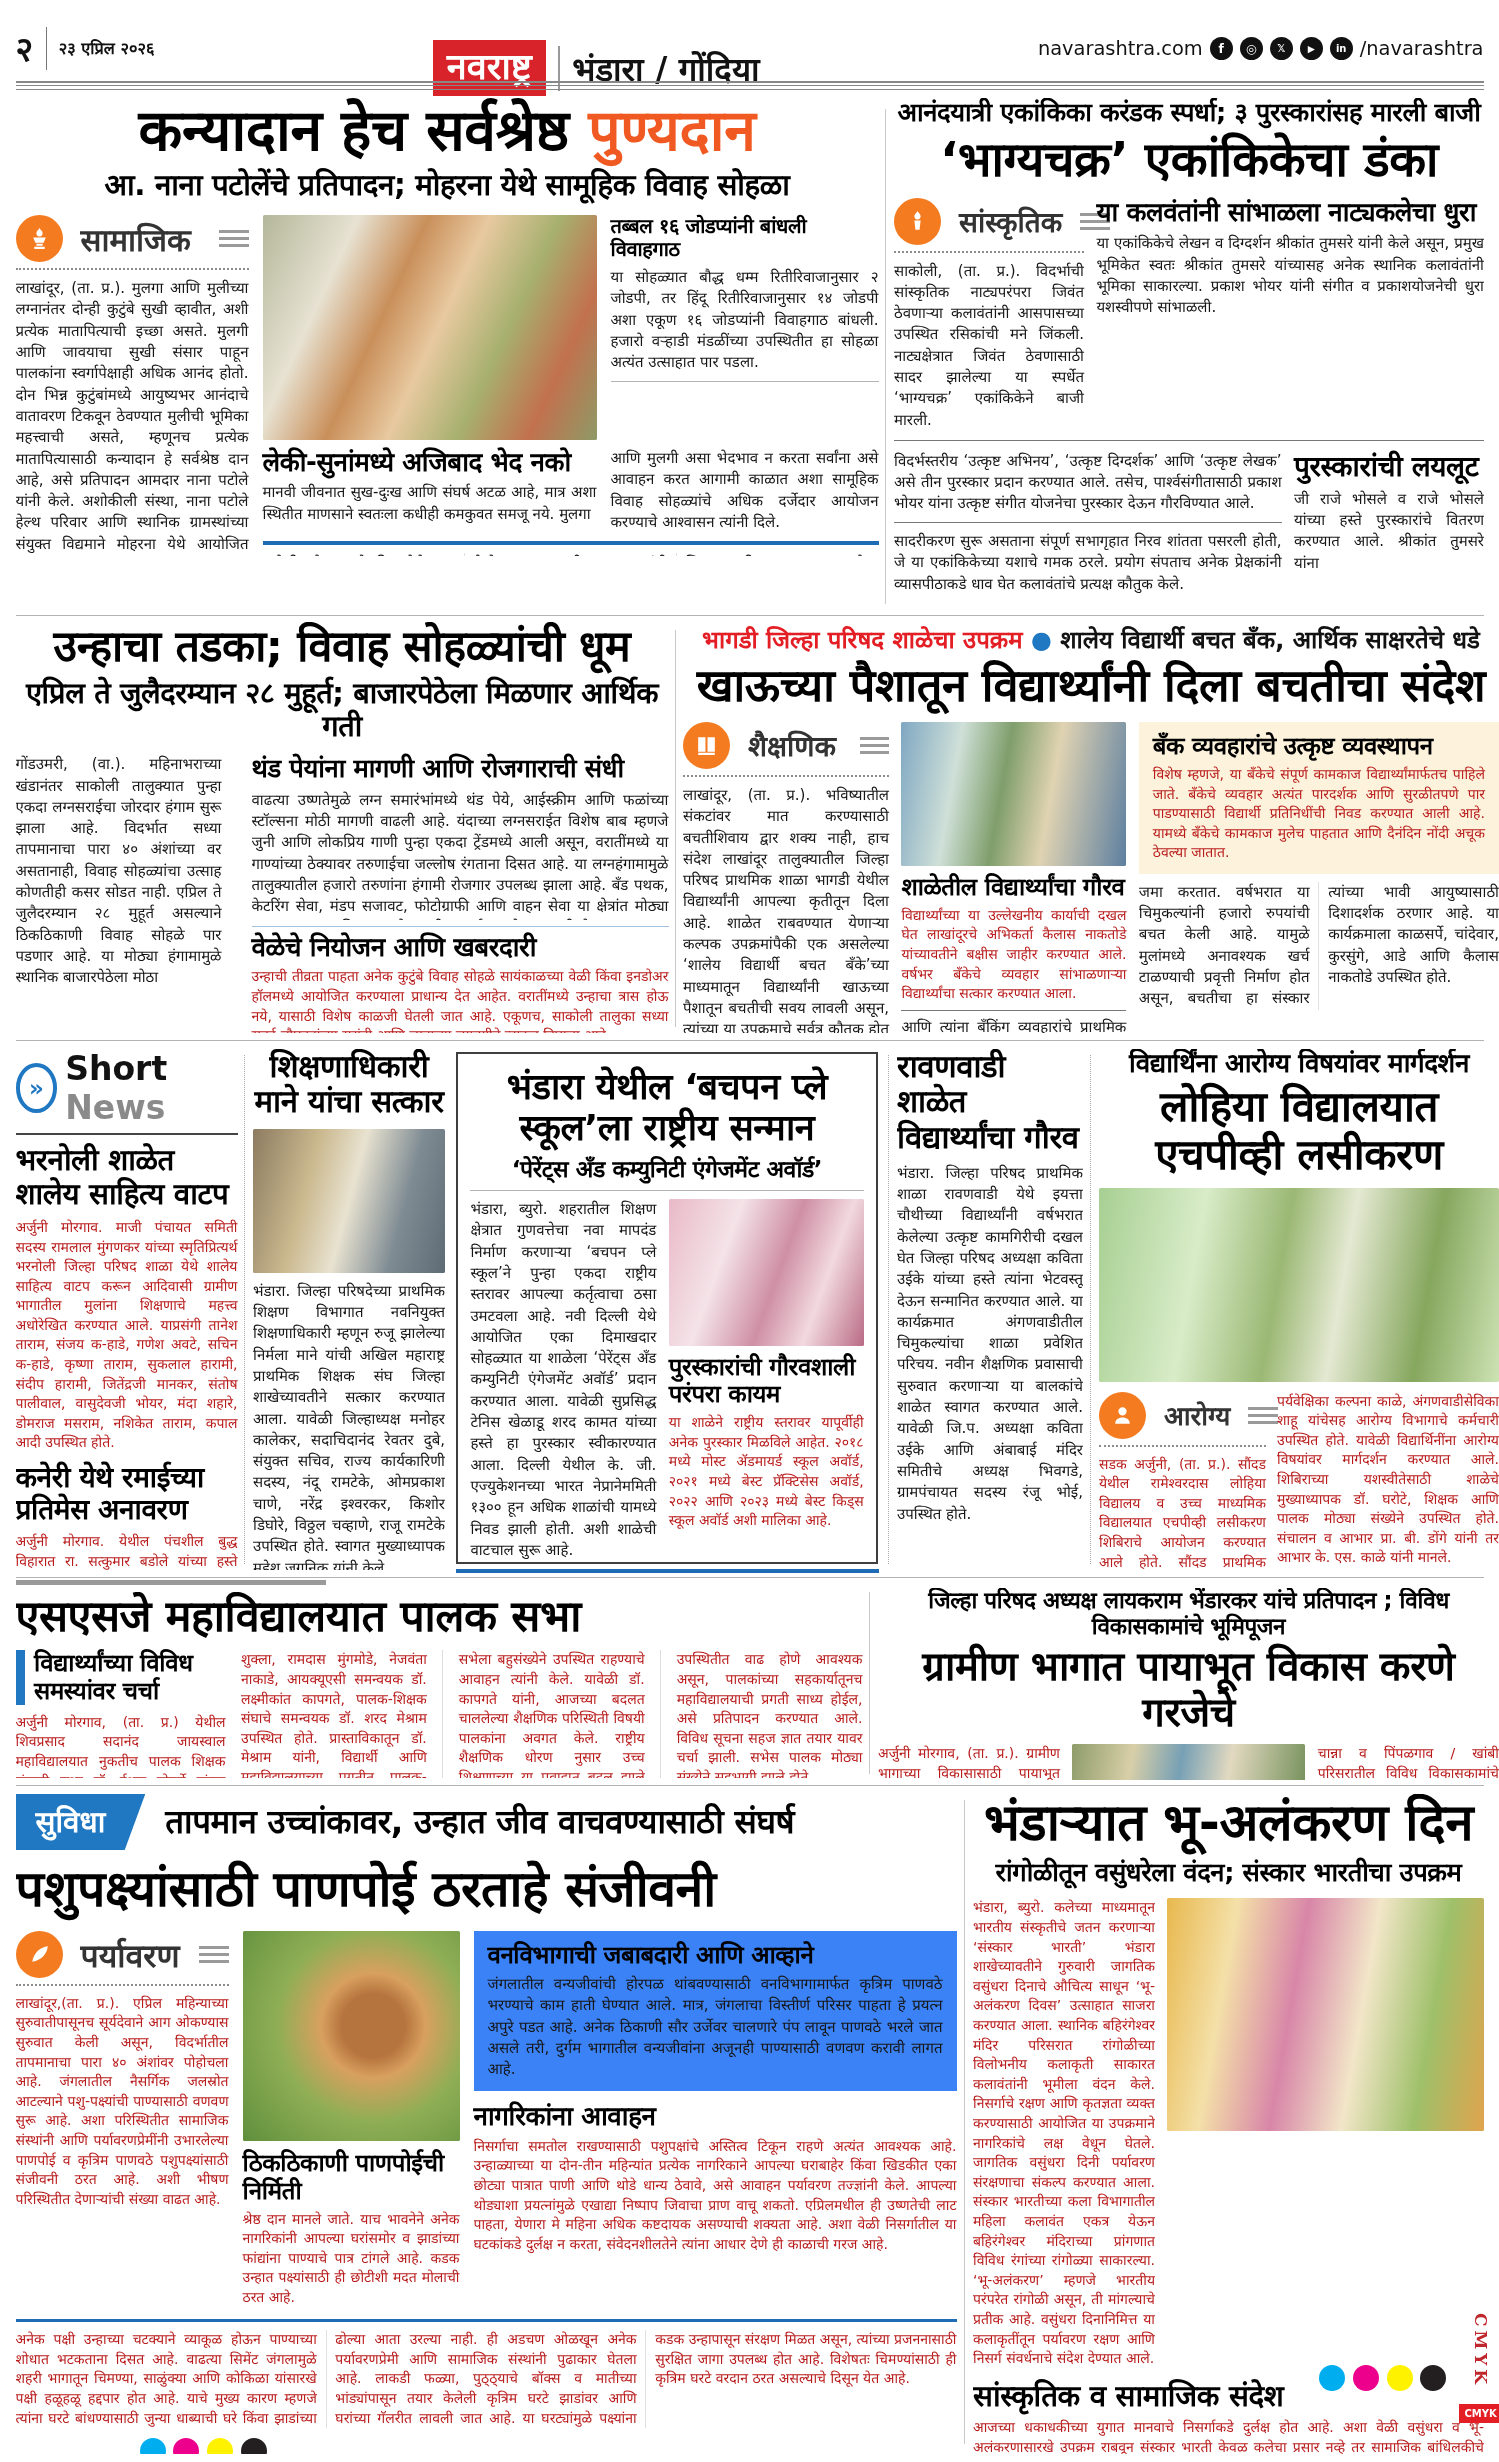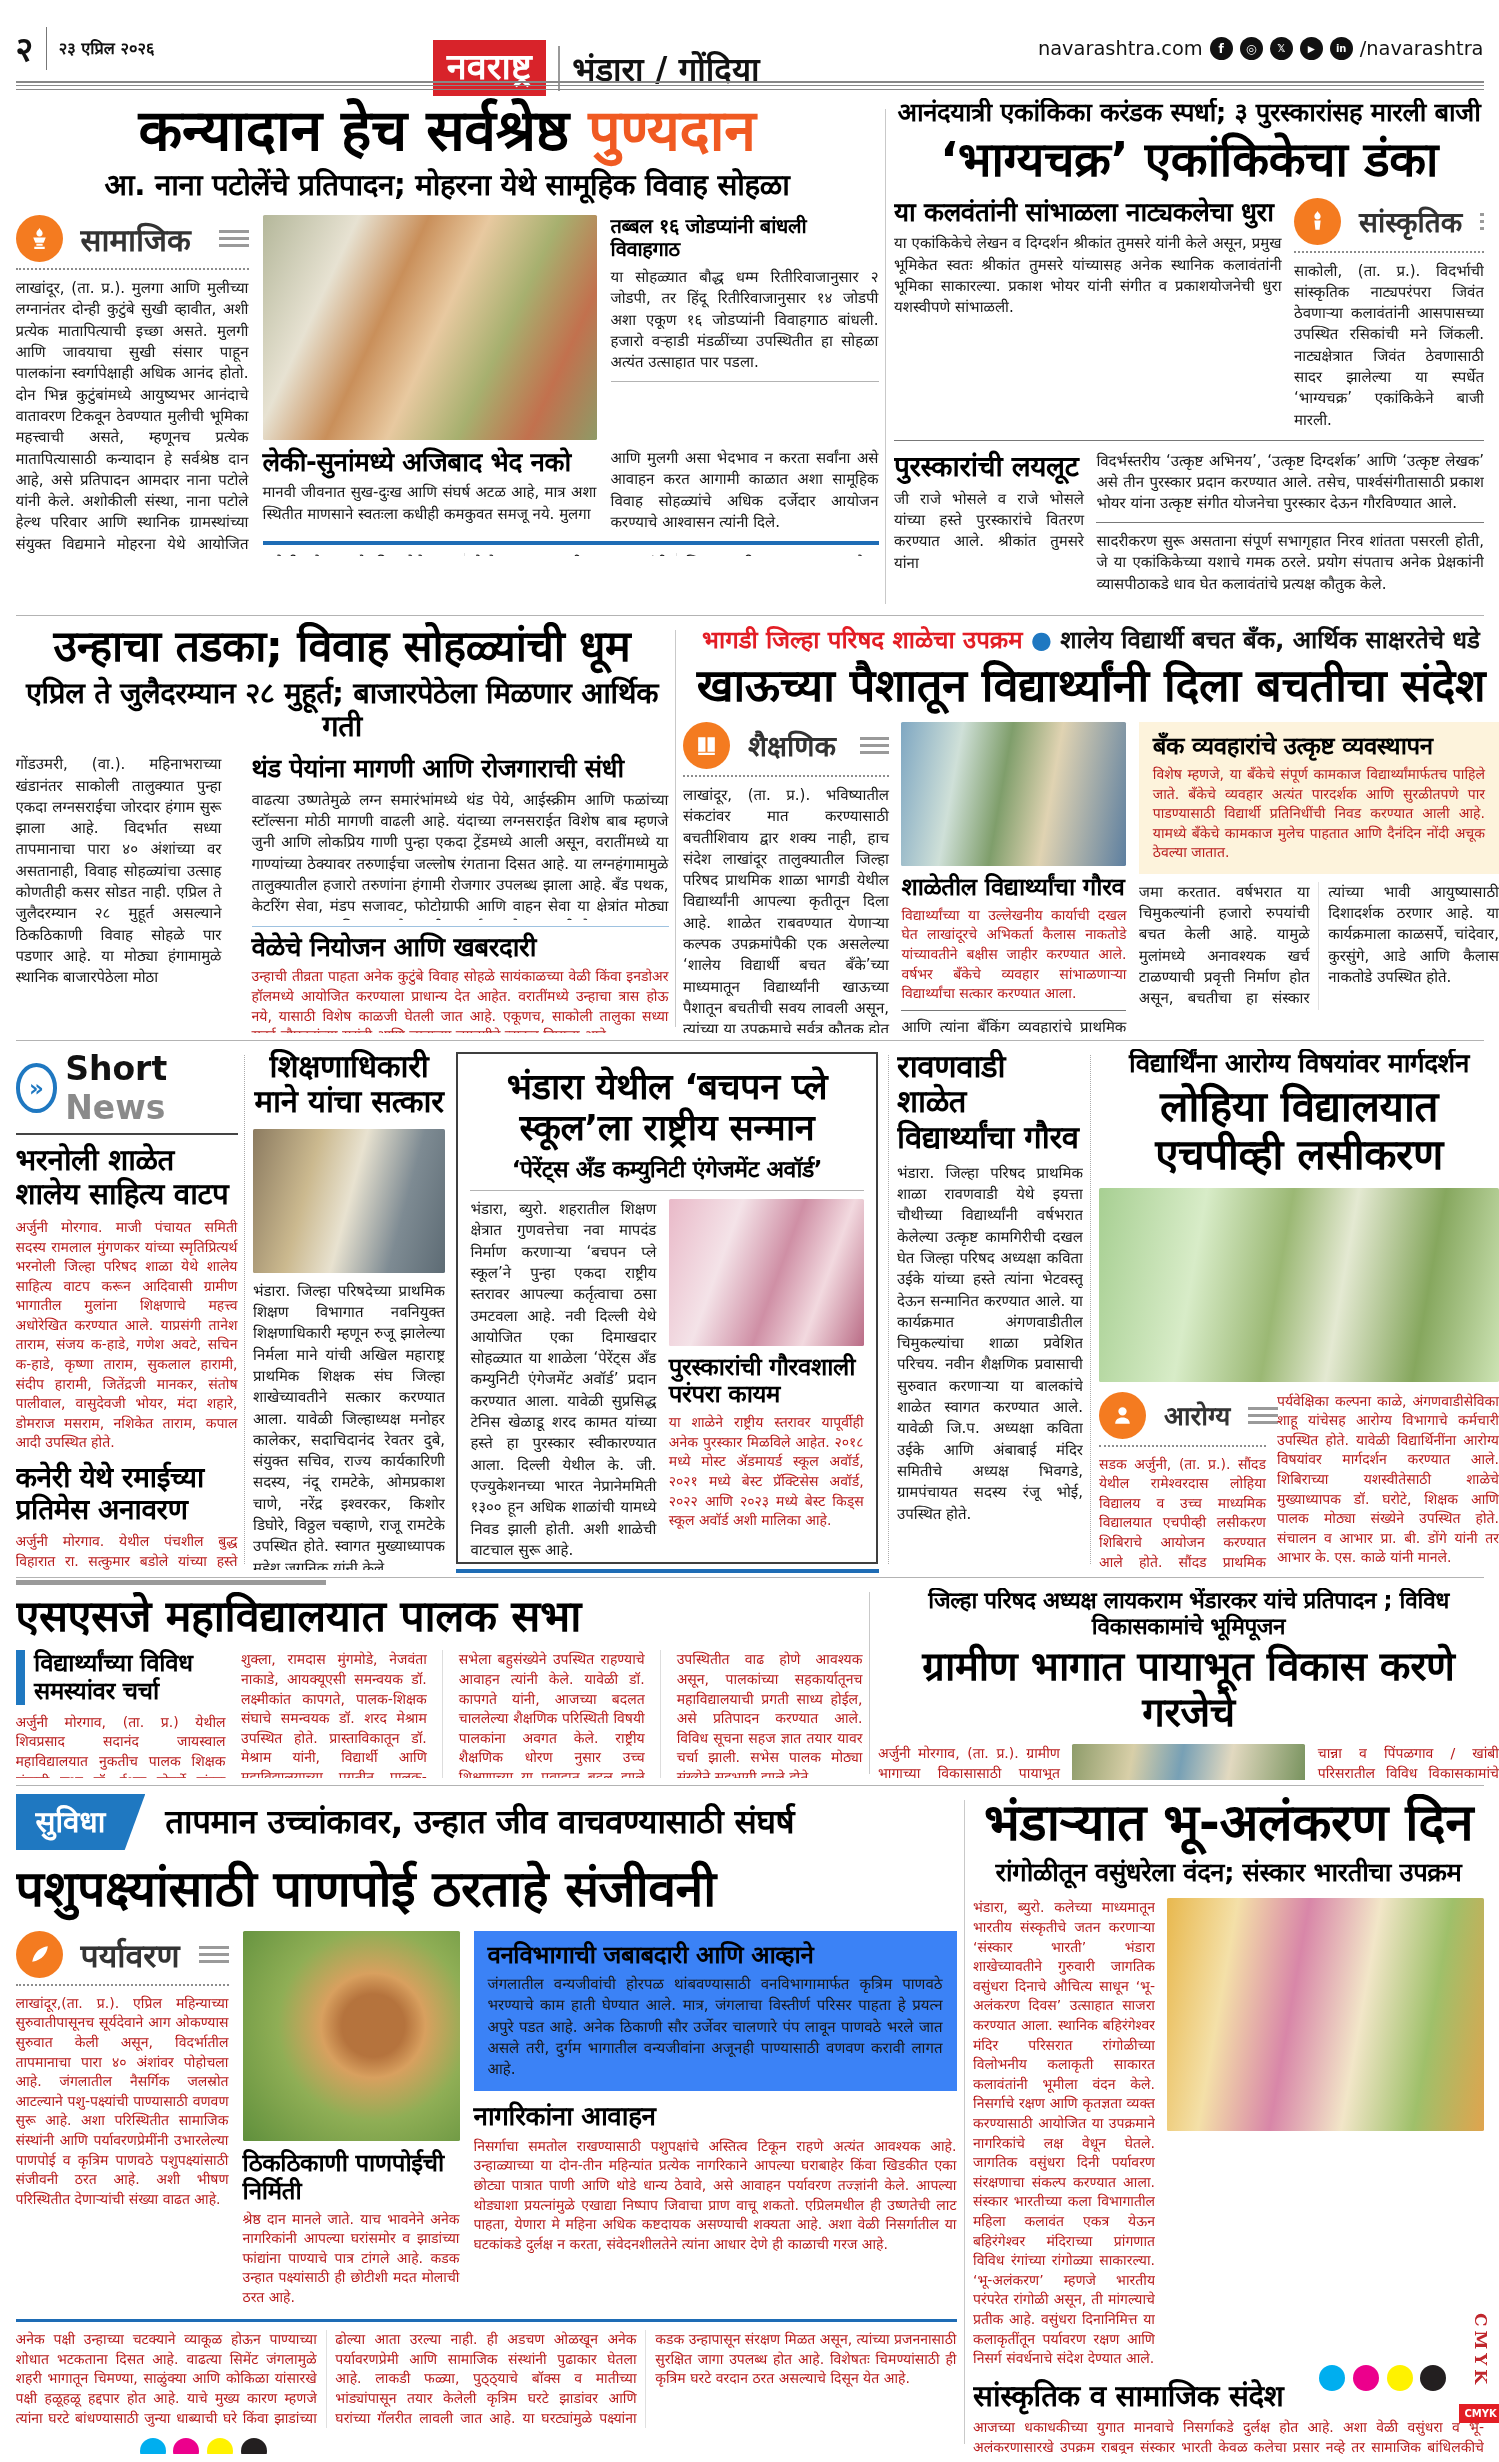--- a/index.html
+++ b/index.html
@@ -130,52 +130,52 @@
       </div>
     </div>
   </div>
 
   <div class="abs vr" style="left:885px;top:109px;height:495px;"></div>
 
   <div class="abs clip" style="left:894px;top:98px;width:590px;height:512px;">
     <div class="hl center" style="font-size:25.6px;">आनंदयात्री एकांकिका करंडक स्पर्धा; ३ पुरस्कारांसह मारली बाजी</div>
     <div class="hl center" style="font-size:48px;margin-top:4.7px;">‘भाग्यचक्र’ एकांकिकेचा डंका</div>
     <div class="flex" style="gap:12.4px;margin-top:11px;">
-      <div style="flex:1;">
-        <div class="hl" style="font-size:26px;">या कलवंतांनी सांभाळला नाट्यकलेचा धुरा</div>
-        <div class="body-txt" style="margin-top:6.2px;">या एकांकिकेचे लेखन व दिग्दर्शन श्रीकांत तुमसरे यांनी केले असून, प्रमुख भूमिकेत स्वतः श्रीकांत तुमसरे यांच्यासह अनेक स्थानिक कलावंतांनी भूमिका साकारल्या. प्रकाश भोयर यांनी संगीत व प्रकाशयोजनेची धुरा यशस्वीपणे सांभाळली.</div>
-      </div>
       <div style="width:190px;flex:0 0 auto;">
         <div class="section-row">
           <div class="badge">
             <svg viewBox="0 0 24 24">
                 <path fill="#fff" d="M12 2c-1 2-3 3-3 5a3 3 0 0 0 6 0c0-2-2-3-3-5zm-3 9h6l-1 9h-4l-1-9z"></path>
               </svg>
           </div>
           <div class="section-name" style="font-size:28px;">सांस्कृतिक</div>
           <div class="menu-lines">
               <i></i>
               <i></i>
               <i></i>
             </div>
         </div>
         <div class="dotted"></div>
         <div class="body-txt">साकोली, (ता. प्र.). विदर्भाची सांस्कृतिक नाट्यपरंपरा जिवंत ठेवणाऱ्या कलावंतांनी आसपासच्या उपस्थित रसिकांची मने जिंकली. नाट्यक्षेत्रात जिवंत ठेवणासाठी सादर झालेल्या या स्पर्धेत ‘भाग्यचक्र’ एकांकिकेने बाजी मारली.</div>
       </div>
+      <div style="flex:1;">
+        <div class="hl" style="font-size:26px;">या कलवंतांनी सांभाळला नाट्यकलेचा धुरा</div>
+        <div class="body-txt" style="margin-top:6.2px;">या एकांकिकेचे लेखन व दिग्दर्शन श्रीकांत तुमसरे यांनी केले असून, प्रमुख भूमिकेत स्वतः श्रीकांत तुमसरे यांच्यासह अनेक स्थानिक कलावंतांनी भूमिका साकारल्या. प्रकाश भोयर यांनी संगीत व प्रकाशयोजनेची धुरा यशस्वीपणे सांभाळली.</div>
+      </div>
     </div>
     <div class="hr-dark" style="margin:9.3px 0;"></div>
     <div class="flex" style="gap:12.4px;">
+      <div style="flex:1;">
+        <div class="body-txt">विदर्भस्तरीय ‘उत्कृष्ट अभिनय’, ‘उत्कृष्ट दिग्दर्शक’ आणि ‘उत्कृष्ट लेखक’ असे तीन पुरस्कार प्रदान करण्यात आले. तसेच, पार्श्वसंगीतासाठी प्रकाश भोयर यांना उत्कृष्ट संगीत योजनेचा पुरस्कार देऊन गौरविण्यात आले.</div>
+        <div class="hr-dark" style="margin:7.8px 0;"></div>
+        <div class="body-txt">सादरीकरण सुरू असताना संपूर्ण सभागृहात निरव शांतता पसरली होती, जे या एकांकिकेच्या यशाचे गमक ठरले. प्रयोग संपताच अनेक प्रेक्षकांनी व्यासपीठाकडे धाव घेत कलावंतांचे प्रत्यक्ष कौतुक केले.</div>
+      </div>
       <div style="width:190px;flex:0 0 auto;">
         <div class="hl" style="font-size:28px;">पुरस्कारांची लयलूट</div>
         <div class="body-txt" style="margin-top:6.2px;">जी राजे भोसले व राजे भोसले यांच्या हस्ते पुरस्कारांचे वितरण करण्यात आले. श्रीकांत तुमसरे यांना</div>
-      </div>
-      <div style="flex:1;">
-        <div class="body-txt">विदर्भस्तरीय ‘उत्कृष्ट अभिनय’, ‘उत्कृष्ट दिग्दर्शक’ आणि ‘उत्कृष्ट लेखक’ असे तीन पुरस्कार प्रदान करण्यात आले. तसेच, पार्श्वसंगीतासाठी प्रकाश भोयर यांना उत्कृष्ट संगीत योजनेचा पुरस्कार देऊन गौरविण्यात आले.</div>
-        <div class="hr-dark" style="margin:7.8px 0;"></div>
-        <div class="body-txt">सादरीकरण सुरू असताना संपूर्ण सभागृहात निरव शांतता पसरली होती, जे या एकांकिकेच्या यशाचे गमक ठरले. प्रयोग संपताच अनेक प्रेक्षकांनी व्यासपीठाकडे धाव घेत कलावंतांचे प्रत्यक्ष कौतुक केले.</div>
       </div>
     </div>
   </div>
 
   <div class="abs hr" style="left:15.5px;top:615px;width:1468px;"></div>
 
   <div class="abs clip" style="left:15.5px;top:622px;width:653px;height:411px;">
     <div class="hl center" style="font-size:43px;">उन्हाचा तडका; विवाह सोहळ्यांची धूम</div>
     <div class="hl center" style="font-size:29px;margin-top:6.2px;">एप्रिल ते जुलैदरम्यान २८ मुहूर्त; बाजारपेठेला मिळणार आर्थिक गती</div>
     <div class="flex" style="gap:30px;margin-top:11px;">

